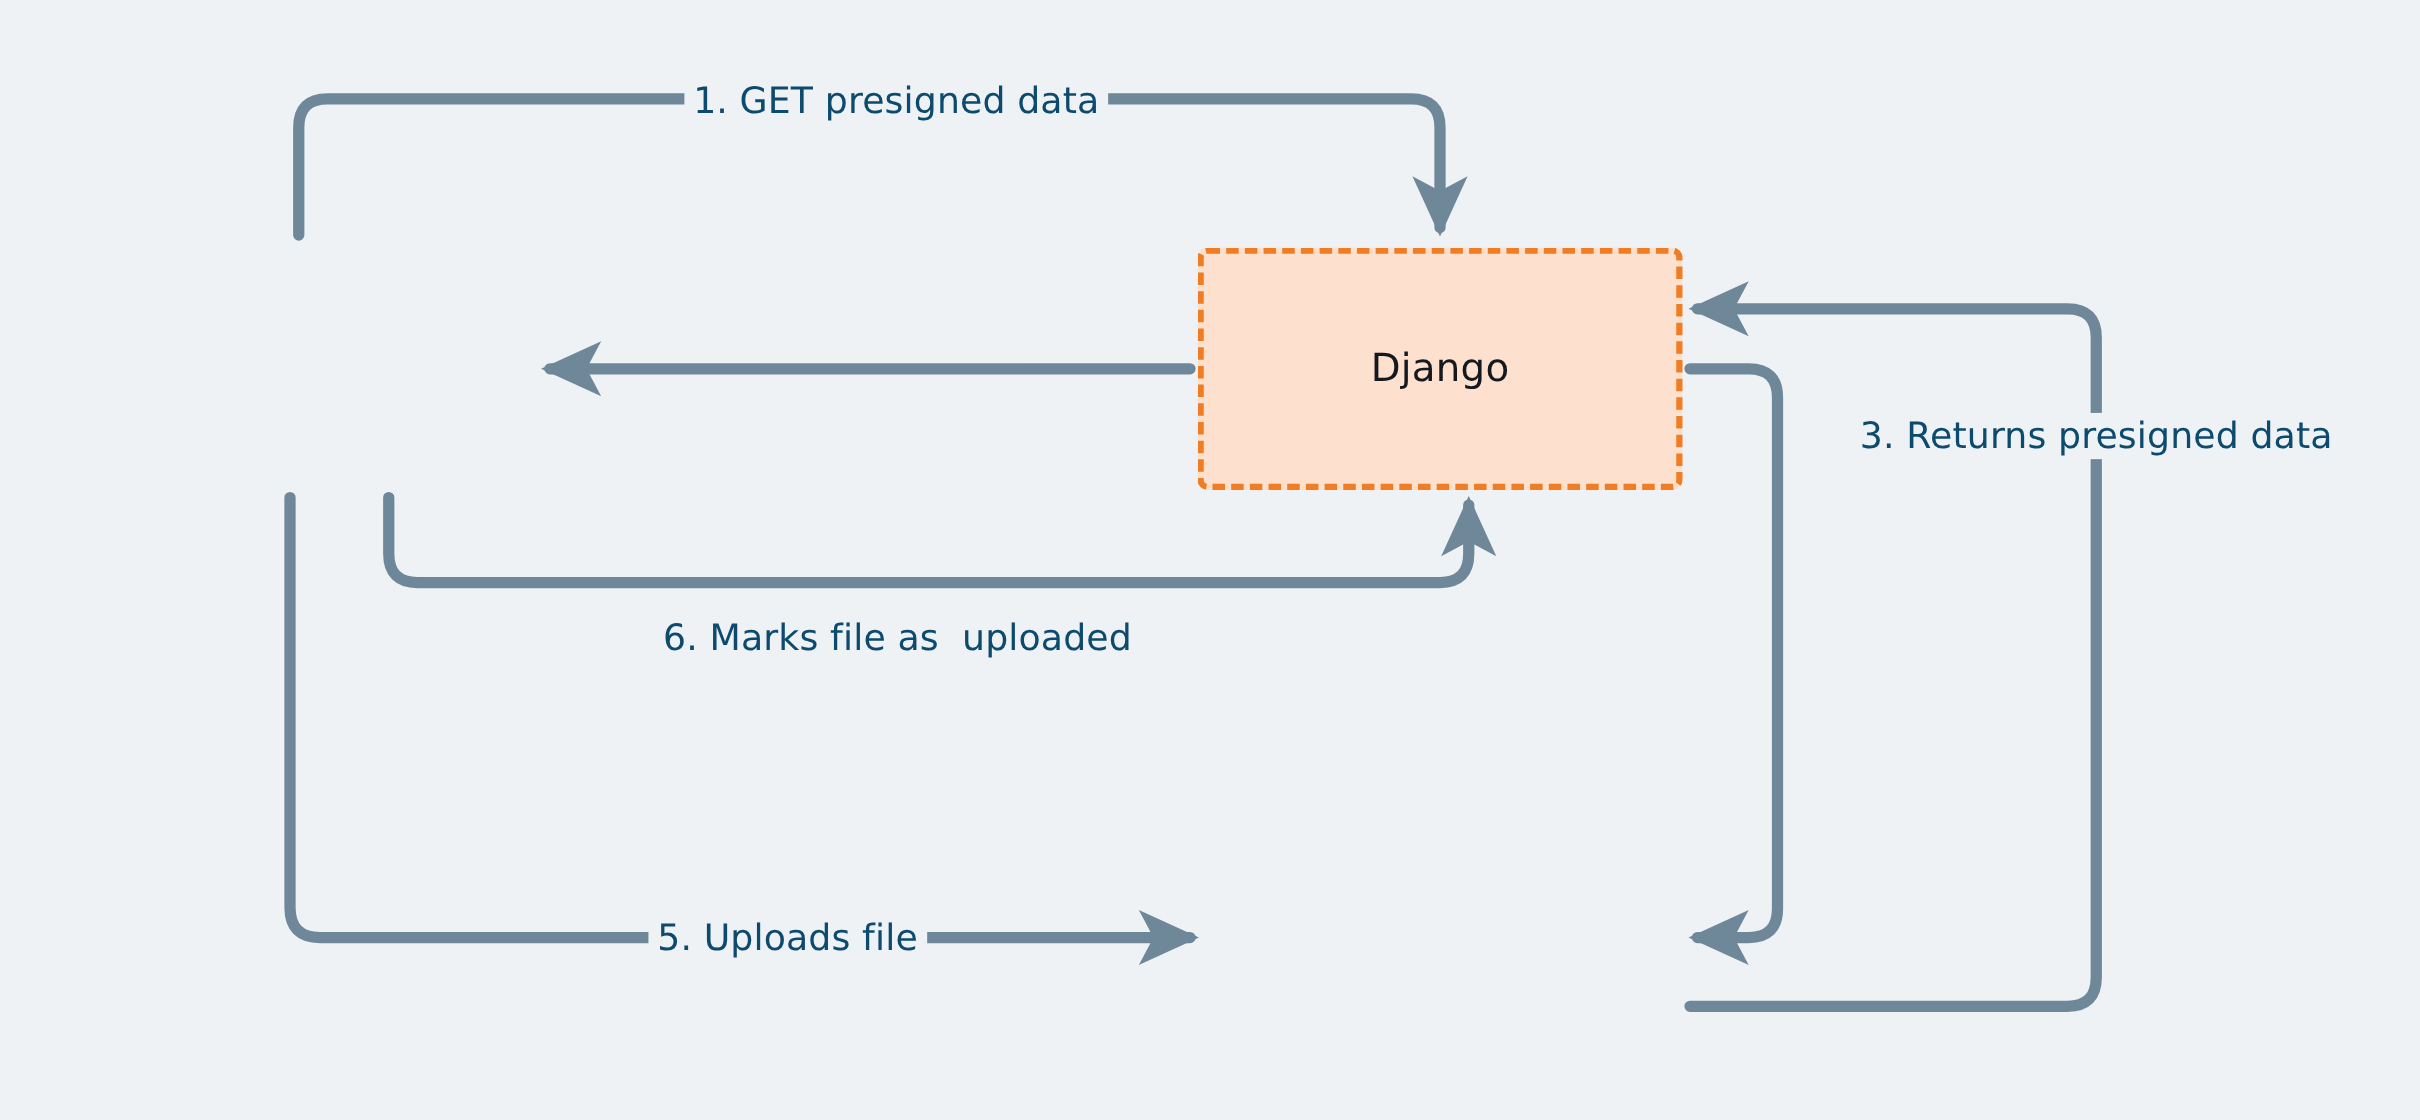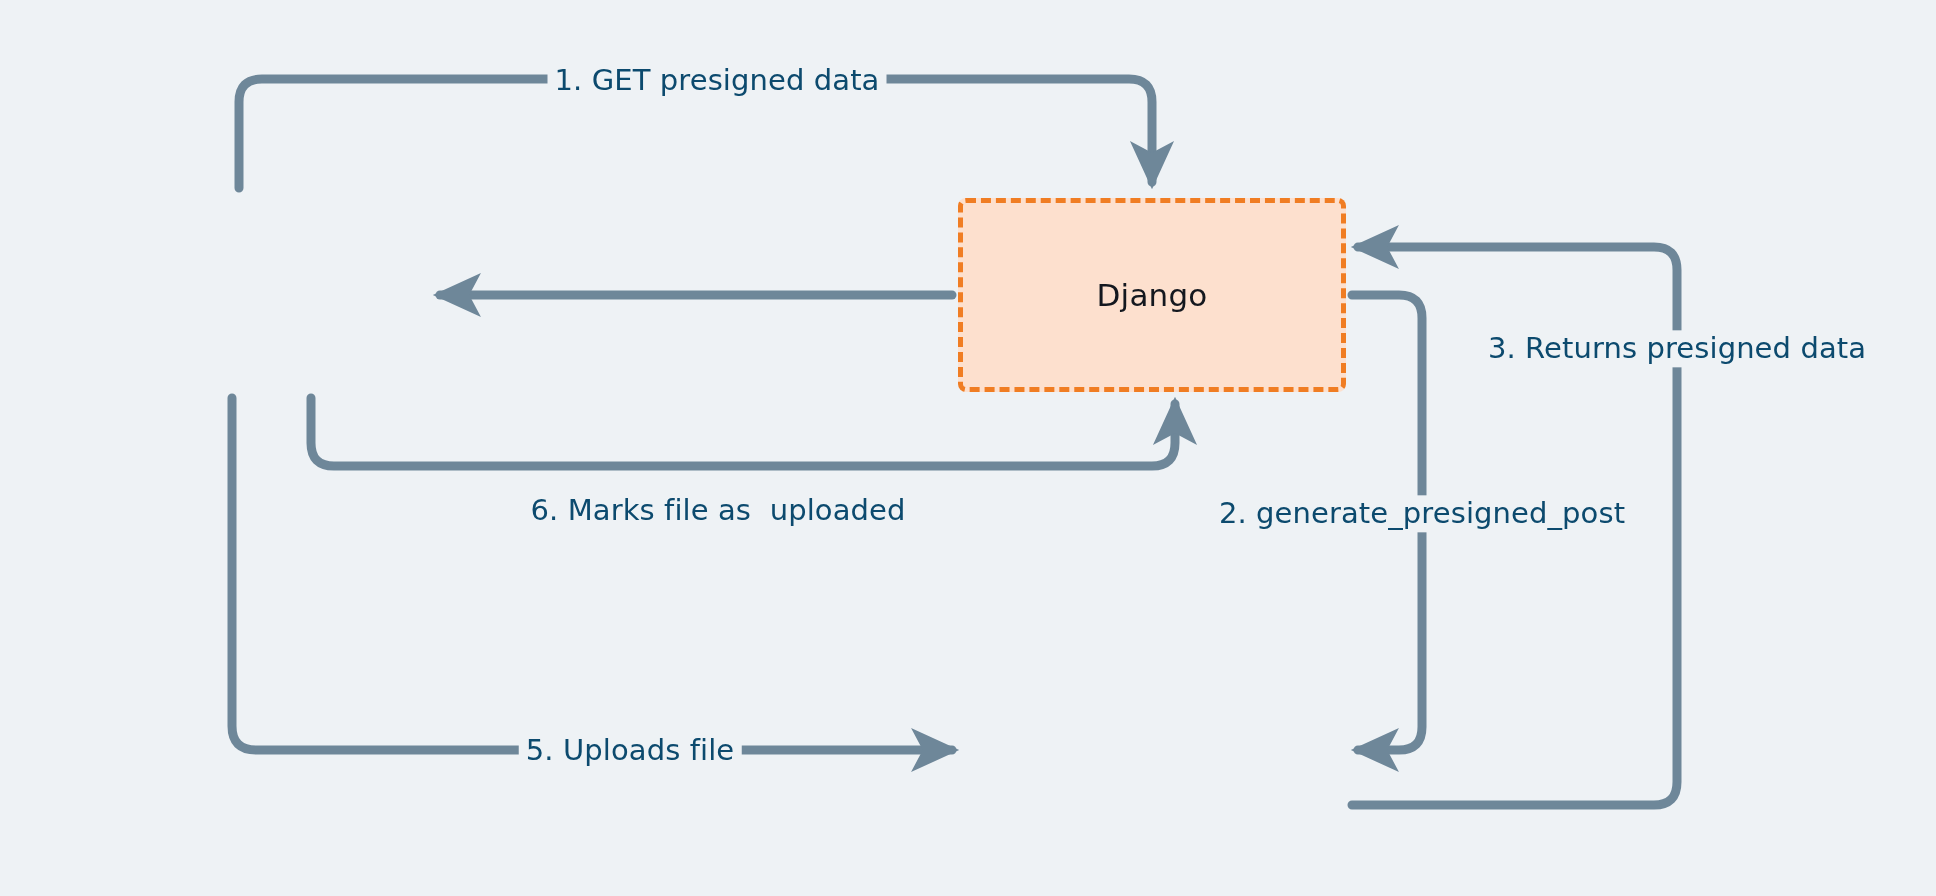--- a/index.html
+++ b/index.html
@@ -81,21 +81,20 @@
   </svg>
 
 
   <div class="node" style="left:958px; top:198px; width:388px; height:194px;">
     <span class="node-label">Django</span>
   </div>
 
 
   <div class="edge-label" style="left:717px; top:81px;">1. GET presigned data</div>
 
-  <div class="edge-label" style="left:1422px; top:514px;">2. generate_presigned_post</div>
 
   <div class="edge-label" style="left:1677px; top:349px;">3. Returns presigned data</div>
 
 
   <div class="edge-label" style="left:630px; top:751px;">5. Uploads file</div>
 
   <div class="edge-label" style="left:718px; top:467px;margin-top:44px;">6. Marks file as  uploaded</div>
 
 </div>
 

